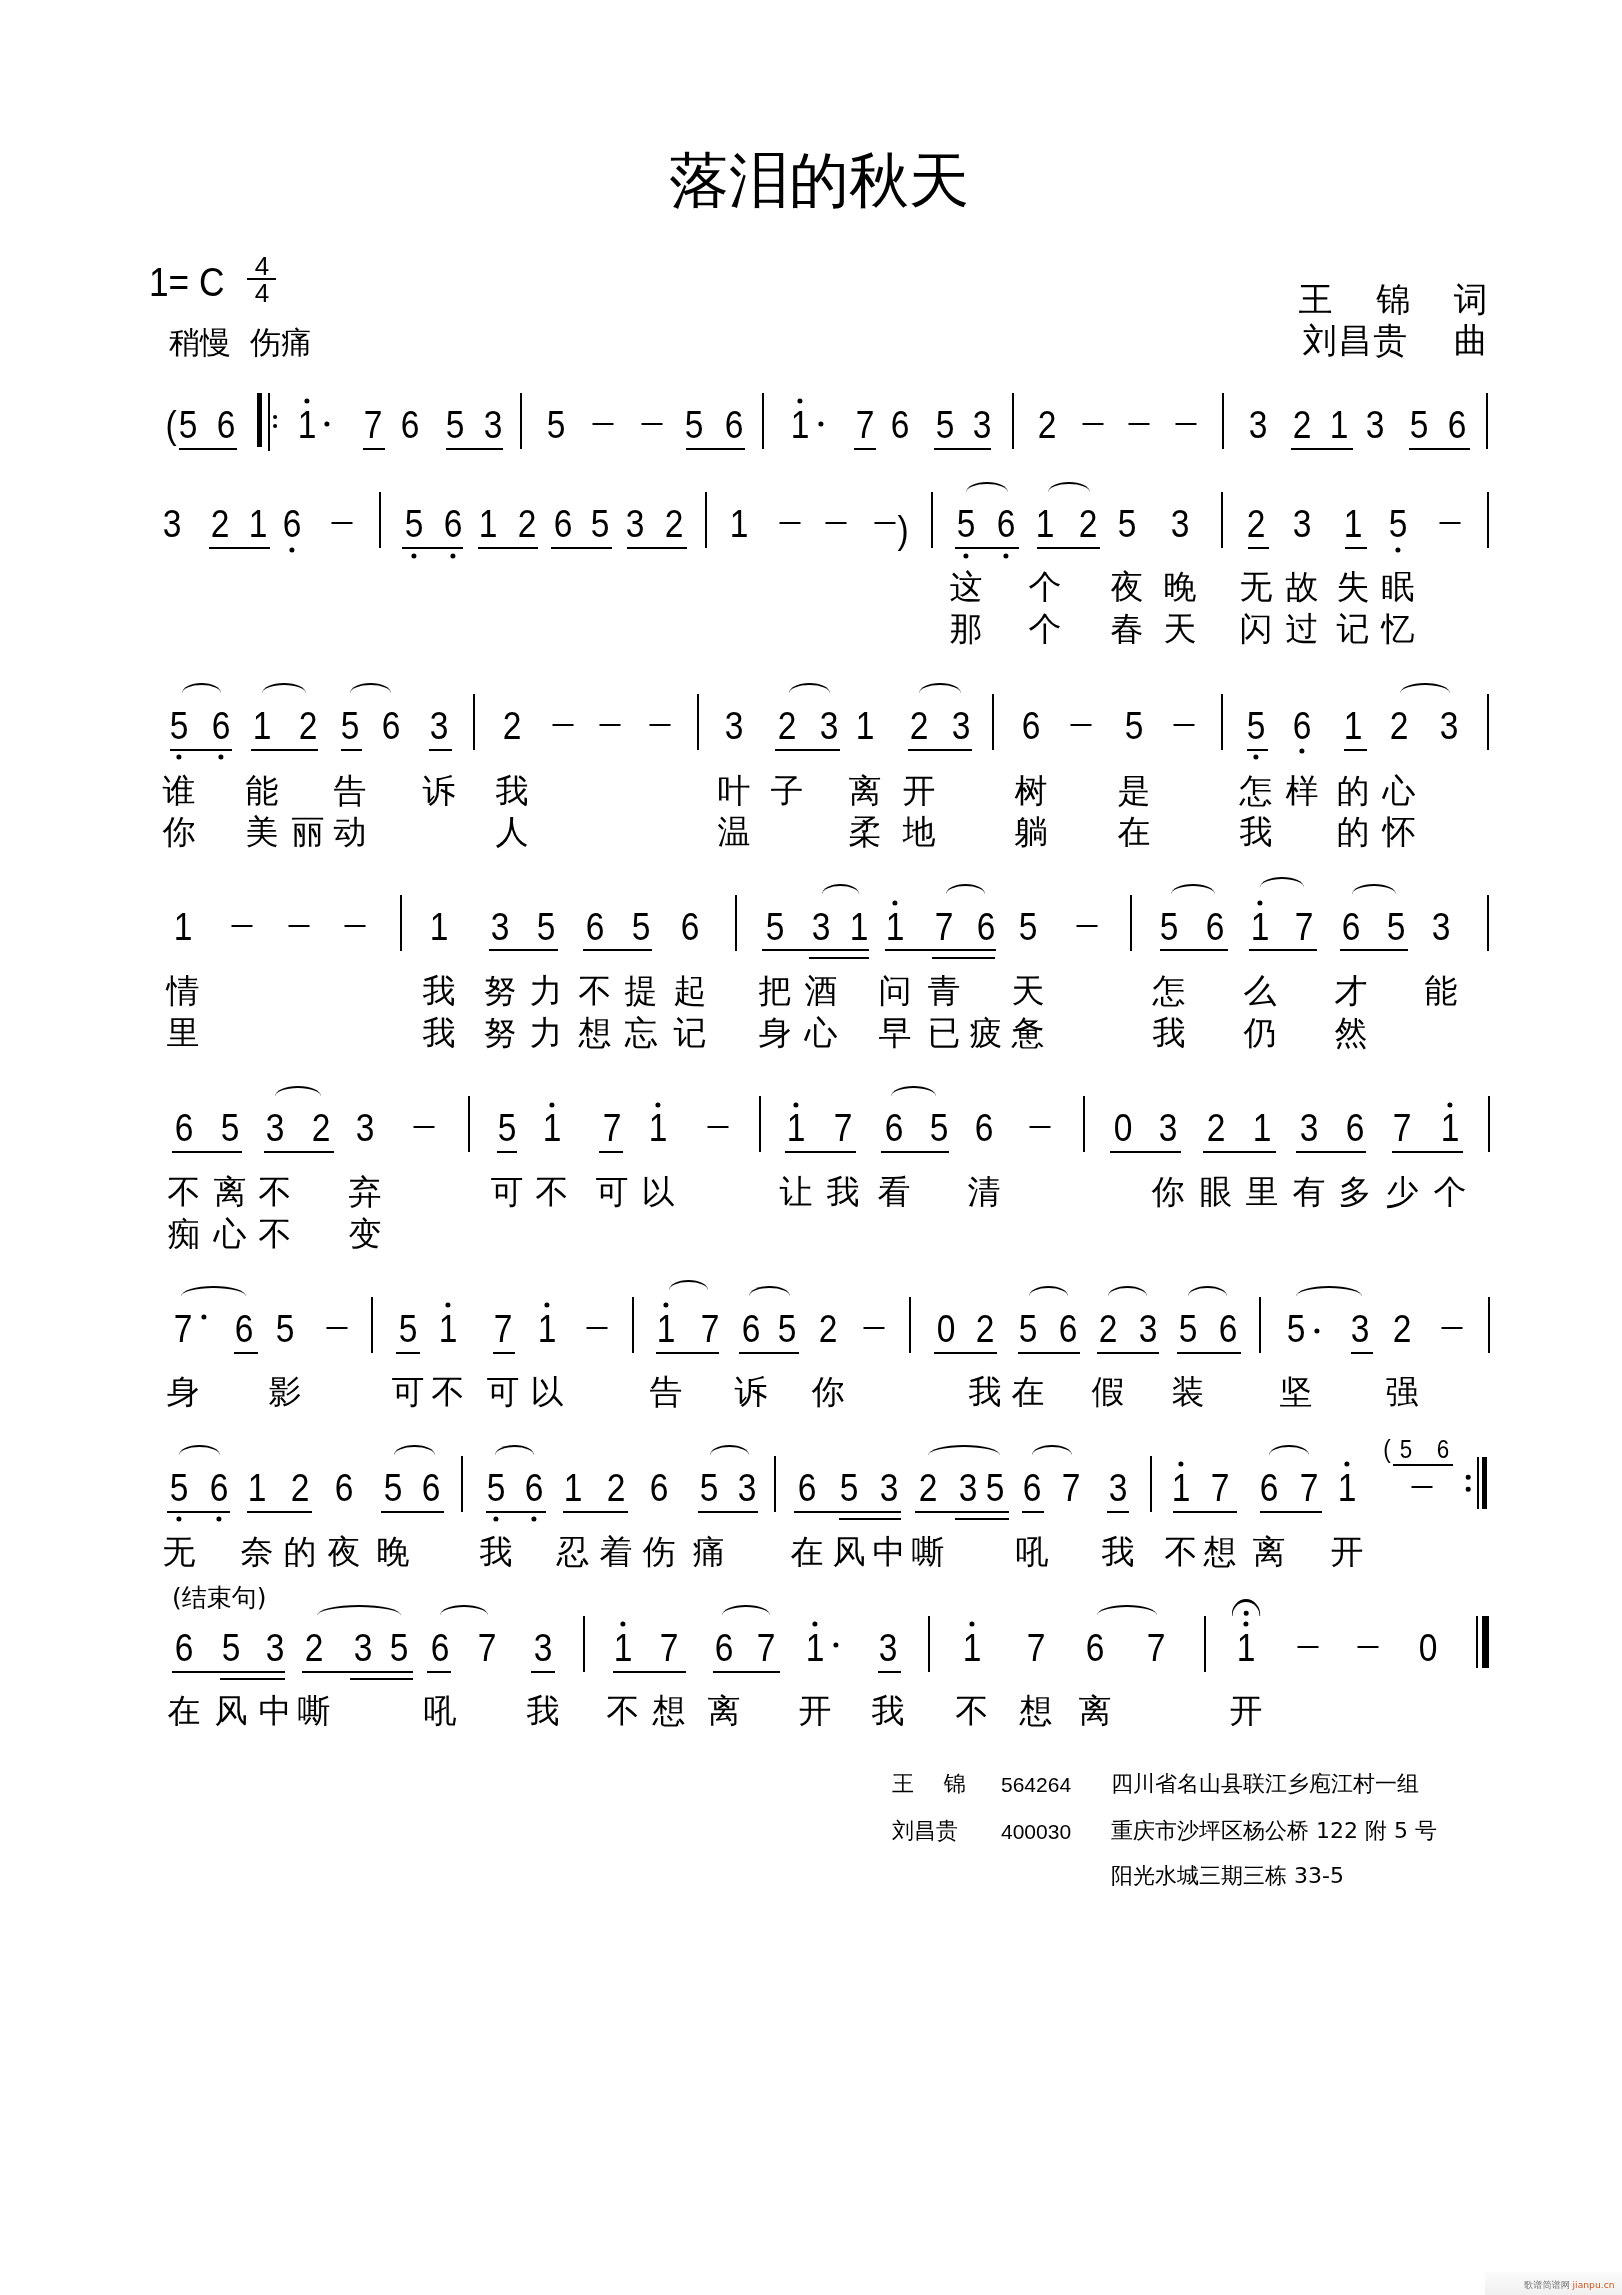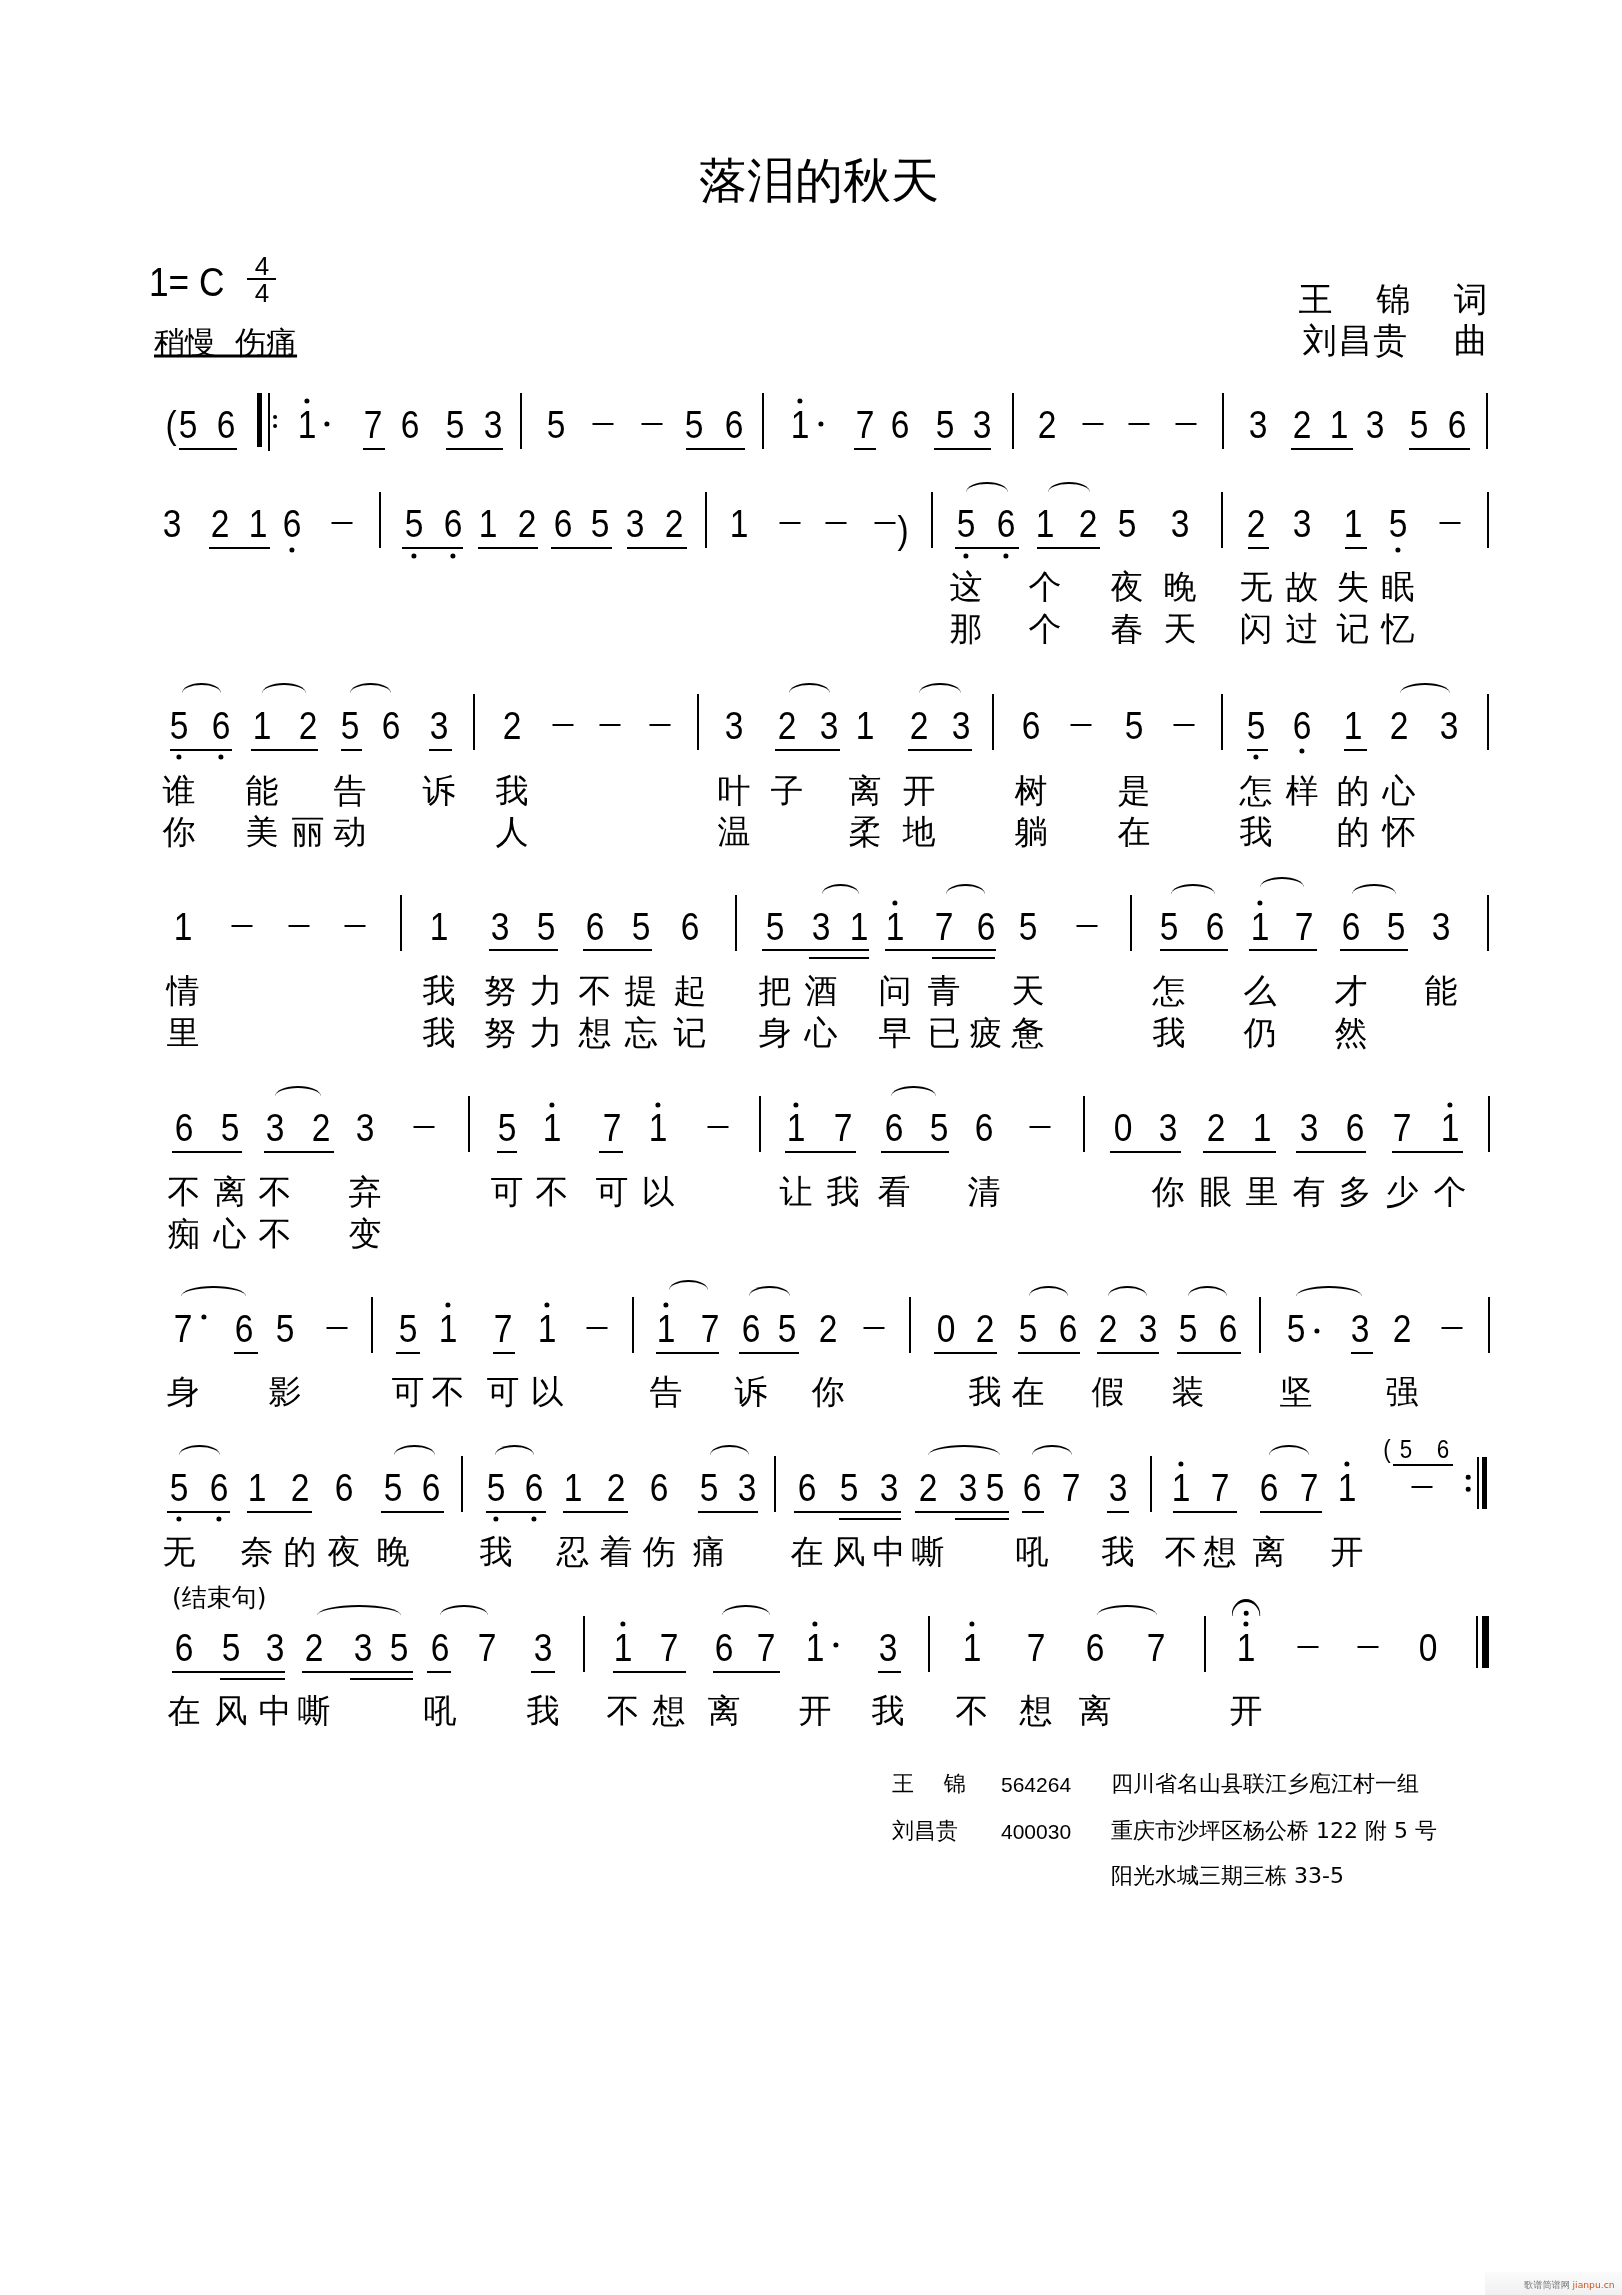--- a/index.html
+++ b/index.html
@@ -1,20 +1,20 @@
 <!DOCTYPE html>
 <html style="font-size:10.5px"><head>
 <meta charset="utf-8">
 <style>
   body { margin:0; background:#fff; }
   #page { position:relative; width:1622px; height:2295px; background:#fff; overflow:hidden;
           font-family:"Liberation Sans", sans-serif; color:#000; }
   .abs { position:absolute; }
   .c { position:absolute; transform:translate(-50%,-50%); white-space:nowrap; line-height:1; }
-  .title { font-family:"DejaVu Sans", sans-serif; font-size:48px; }
+  .title { font-family:"DejaVu Sans", sans-serif; font-size:60px; }
   .key { font-family:"Liberation Sans", sans-serif; font-size:41px; line-height:1; transform:translate(0,-50%) scaleX(0.86); transform-origin:left center; white-space:nowrap; }
   .ts { font-family:"Liberation Sans", sans-serif; font-size:26px; }
   .ts-line { height:2px; background:#000; }
   .tempo { font-family:"DejaVu Sans", sans-serif; font-size:31px; line-height:1; transform:translate(0,-50%); white-space:nowrap; word-spacing:9.2px; }
   .credit { font-family:"DejaVu Sans", sans-serif; font-size:34px; line-height:1; transform:translate(-100%,-50%); white-space:nowrap; }
   .credit.lyr { letter-spacing:9.2px; word-spacing:14.4px; }
   .credit.comp { letter-spacing:1.3px; word-spacing:33px; }
   .note { position:absolute; font-family:"Liberation Sans", sans-serif; font-size:39px; line-height:1;
           transform:translate(-50%,-50%) scaleX(0.86); white-space:nowrap; }
   .note.sm { font-size:26px; }
@@ -43,21 +43,21 @@
 <body>
 
 <div id="page">
 
   <div class="c title" style="left:819px; top:180px;">落泪的秋天</div>
 
   <div class="abs key" style="left:149px; top:282px;">1= C</div>
   <div class="c ts" style="left:262px; top:266px;">4</div>
   <div class="abs ts-line" style="left:247px; top:278px; width:29px;"></div>
   <div class="c ts" style="left:262px; top:293px;">4</div>
-  <div class="abs tempo" style="left:154px; top:342px;text-decoration:underline;">稍慢 伤痛</div>
+  <div class="abs tempo" style="left:169px; top:342px;">稍慢 伤痛</div>
 
   <div class="abs credit lyr" style="left:1497px; top:299px;">王 锦 词</div>
   <div class="abs credit comp" style="left:1489px; top:340px;">刘昌贵 曲</div>
 
   <div id="score">
       <div class="bar thick" style="left: 257px; top: 393px; height: 54px;"></div>
       <div class="bar" style="left: 268px; top: 393px; height: 58px;"></div>
       <div class="pt" style="left: 275px; top: 417px; width: 3.9px; height: 3.9px;"></div>
       <div class="pt" style="left: 275px; top: 426px; width: 3.9px; height: 3.9px;"></div>
       <div class="bar" style="left: 520px; top: 393px; height: 56px;"></div>

